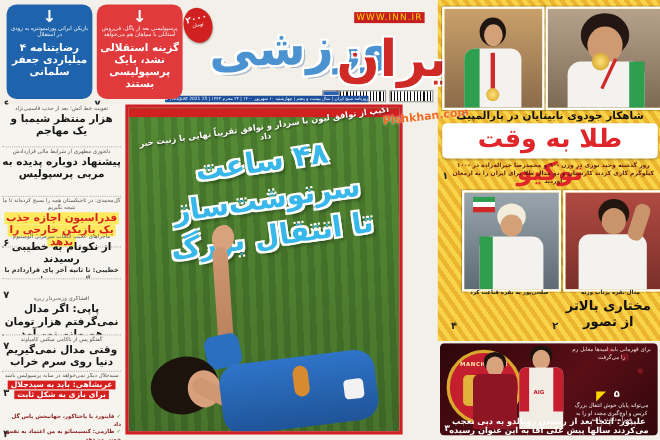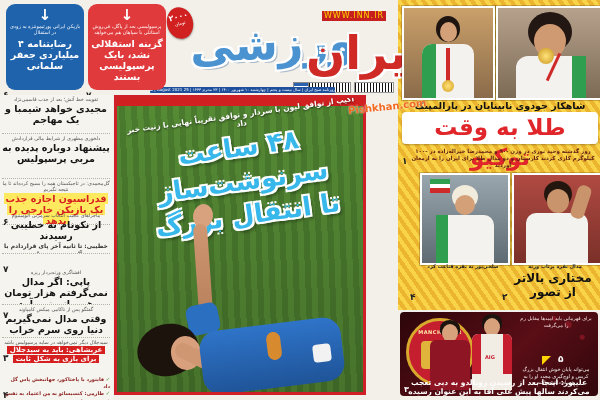--- a/index.html
+++ b/index.html
@@ -182,21 +182,21 @@
     <div class="num" style="left:158px;top:42px;">۵</div>
     <div class="yarrow" style="left:142px;top:44px;"></div>
     <div class="body" style="left:118px;top:54px;width:76px;">می‌تواند پایان خوش انتقال بزرگ کریس و اوج‌گیری مجدد او را به همراه داشته باشد</div>
     <div class="bottom" style="left:8px;top:66px;width:182px;">علیپور: اینجا بعد از رسیدن رونالدو به دبی تعجب می‌کردند سالها پیش علی آقا به این عنوان رسیده</div>
     <div class="num" style="left:4px;top:73px;font-size:8px;">۳</div>
   </div>
 
   <div class="leftcol">
     <div class="story" style="top:1px;height:38px;">
       <div class="kick">تقویت خط آتش؛ بعد از جذب قاسمی‌نژاد</div>
-      <div class="ttl">مجیدی خواهد شیمبا و یک مهاجم</div>
+      <div class="ttl">هزار منتظر شیمبا و یک مهاجم</div>
     </div>
     <div class="pagenum" style="left:3px;top:122px;">۶</div>
 
     <div class="story" style="top:40px;height:44px;">
       <div class="kick">دلخوری مطهری از شرایط مالی قراردادش</div>
       <div class="ttl">پیشنهاد دوباره پدیده به مربی پرسپولیس</div>
     </div>
     <div class="pagenum" style="left:3px;top:169px;">۷</div>
 
     <div class="story" style="top:85px;height:45px;">

